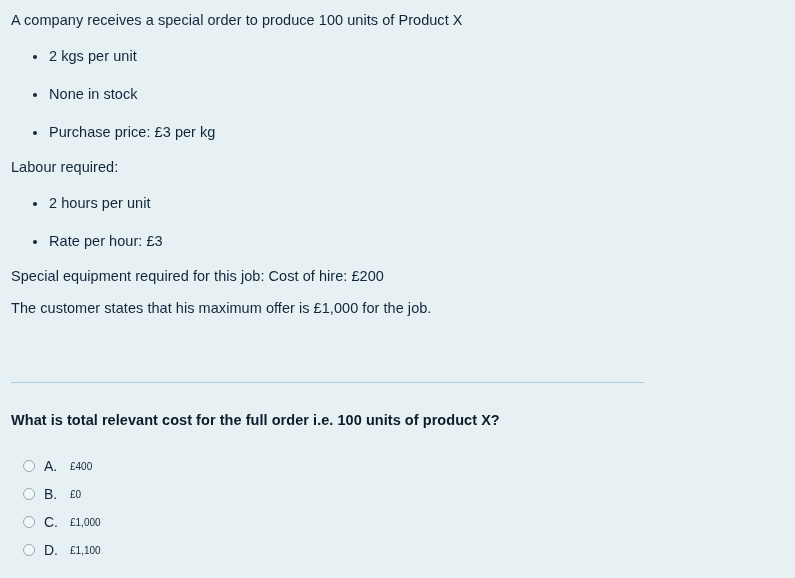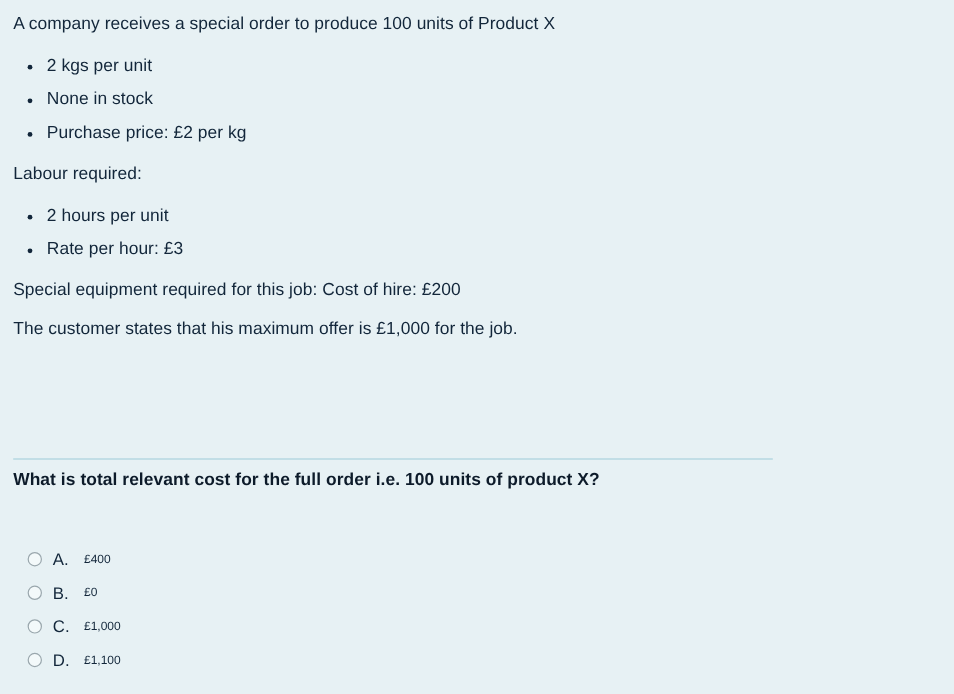--- a/index.html
+++ b/index.html
@@ -40,21 +40,21 @@
     margin: 0 0 13px 0;
     padding: 0;
   }
 
   ul.bullets li {
     position: relative;
     font-size: 14.5px;
     line-height: 24px;
     color: #12263a;
     padding-left: 24px;
-    margin: 4px;
+    margin: 14px;
     letter-spacing: 0.05px;
   }
 
   ul.bullets li::before {
     content: "";
     position: absolute;
     left: 8px;
     top: 10.5px;
     width: 4px;
     height: 4px;
@@ -68,21 +68,21 @@
     right: 0;
     top: 382px;
     height: 1px;
     background: #a9d1dd;
     border: 0;
     margin: 0;
   }
 
   .question-block {
     position: absolute;
-    top: 390px;
+    top: 410px;
     left: 11px;
     right: 11px;
   }
 
   .question-text {
     font-size: 14.5px;
     line-height: 20px;
     font-weight: bold;
     color: #0d1b2a;
     letter-spacing: 0.05px;
@@ -133,21 +133,21 @@
 <div id="quiz-page">
 
   <div class="stem-block">
 
     <p class="para">A company receives a special order to produce 100 units of Product X</p>
 
 
     <ul class="bullets">
       <li>2 kgs per unit</li>
       <li>None in stock</li>
-      <li>Purchase price: £2 per kg</li>
+      <li>Purchase price: £3 per kg</li>
     </ul>
 
     <p class="para">Labour required:</p>
 
     <ul class="bullets">
       <li>2 hours per unit</li>
       <li>Rate per hour: £3</li>
     </ul>
 
 

